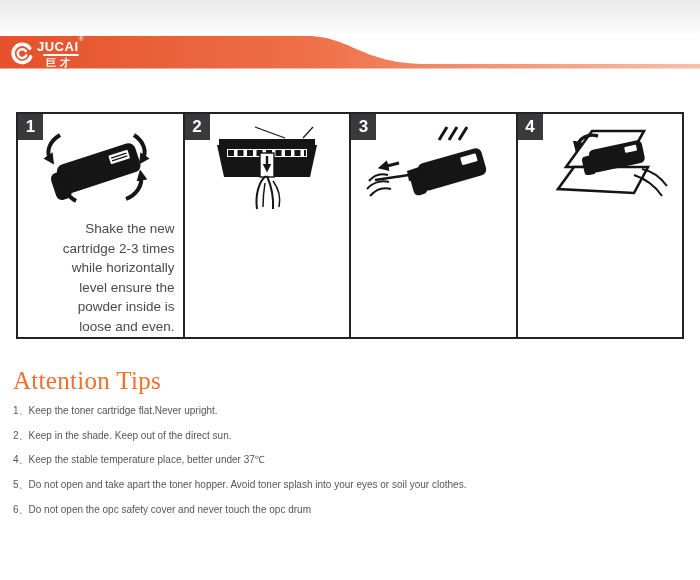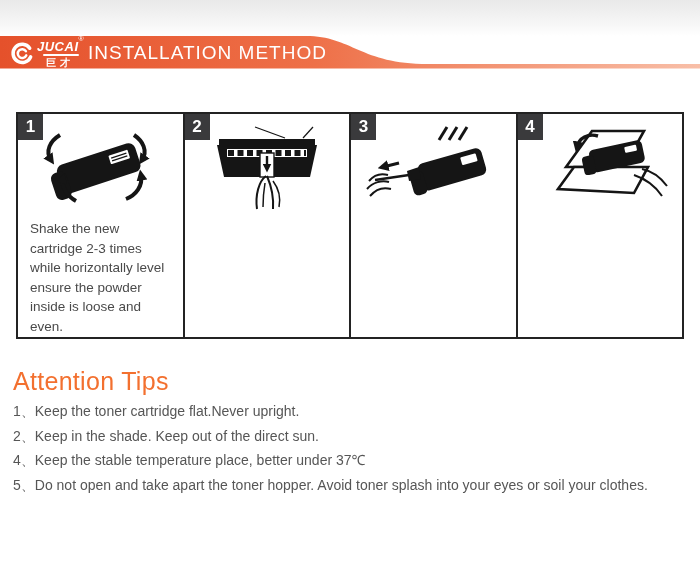--- a/index.html
+++ b/index.html
@@ -9,41 +9,41 @@
   }
   
   .top-fade{position:absolute;top:0;left:0;width:700px;height:36px;
     background:linear-gradient(#e9e9e9 0%,#f7f7f7 70%,#ffffff 100%);}
   
   .banner{position:absolute;top:36px;left:0;width:700px;height:33px;}
   .banner-shape{position:absolute;top:0;left:0;width:700px;height:33px;display:block;}
   .logo{position:absolute;left:10px;top:2px;display:flex;align-items:center;color:#fff;}
   .logo-swirl{width:25px;height:25px;margin-right:2px;flex:0 0 auto;}
   .logo-col{line-height:1;}
-  .logo-brand{font-size:13px;font-weight:bold;letter-spacing:.5px;font-style:italic;}
+  .logo-brand{font-size:13px;font-weight:bold;letter-spacing:.5px;}
   .logo-reg{font-size:7px;vertical-align:top;position:relative;top:-3px;}
   .logo-underline{height:2px;background:#fff;width:36px;margin:0 0 2px 6px;border-radius:1px;}
   .logo-cn{font-size:10px;font-weight:bold;letter-spacing:4px;margin-left:9px;}
   .banner-title{position:absolute;left:88px;top:6px;font-size:19px;letter-spacing:1px;
     color:#ffffff;font-weight:400;white-space:nowrap;}
   
   .steps{position:absolute;top:112px;left:16px;width:668px;height:227px;display:flex;
     border:2px solid #232323;box-sizing:border-box;background:#fff;}
   .step-cell{flex:1 1 0;position:relative;border-left:2px solid #232323;min-width:0;}
   .step-cell:first-child{border-left:none;}
   .badge{position:absolute;top:0;left:0;width:25px;height:26px;background:#3a3a3c;
     color:#fff;font-size:17px;font-weight:bold;display:flex;align-items:center;justify-content:center;}
   .illus{height:94px;margin-top:3px;display:flex;align-items:flex-end;justify-content:center;}
   .illus svg{width:140px;height:88px;display:block;}
-  .step-text{padding:8px 8px 0 12px;font-size:13.5px;line-height:19.5px;color:#4a4a4a;}
+  .step-text{padding:8px 8px 0 24px;font-size:13.5px;line-height:19.5px;color:#4a4a4a;text-align:right;}
   
   .attention-title{position:absolute;left:13px;top:367px;font-size:25px;color:#f3702f;
-    font-weight:400;letter-spacing:.3px;}
+    font-weight:400;letter-spacing:.3px;font-family:Liberation Serif, serif;}
   .tips{position:absolute;left:13px;top:399px;margin:0;padding:0;list-style:none;}
-  .tips li{font-size:14px;line-height:24.7px;color:#565656;white-space:nowrap;}
+  .tips li{font-size:10px;line-height:24.7px;color:#565656;white-space:nowrap;}
   .ink{fill:#151515;}
   .ln{stroke:#151515;fill:none;}
 </style>
 </head>
 <body>
 
 <div class="top-fade"></div>
 
 <div class="banner">
   <svg class="banner-shape" viewBox="0 0 700 33" preserveAspectRatio="none">
@@ -60,21 +60,20 @@
     <svg class="logo-swirl" viewBox="0 0 26 26">
       <path d="M20.5 7.5 A9.5 9.5 0 1 0 21.5 16.5" fill="none" stroke="#ffffff" stroke-width="3.6" stroke-linecap="round"></path>
       <path d="M16.5 10.5 A4.6 4.6 0 1 0 16.9 15" fill="none" stroke="#ffffff" stroke-width="2.6" stroke-linecap="round"></path>
     </svg>
     <div class="logo-col">
       <span class="logo-brand">JUCAI</span><sup class="logo-reg">®</sup>
       <div class="logo-underline"></div>
       <div class="logo-cn">巨才</div>
     </div>
   </div>
-  <div class="banner-title">INSTALLATION METHOD</div>
 </div>
 
 <div class="steps">
 
   <div class="step-cell">
     <div class="badge">1</div>
     <div class="illus">
       <svg viewBox="0 0 140 88">
         <defs>
             <marker id="ah1" markerWidth="11" markerHeight="11" refX="5.5" refY="5.5" orient="auto" markerUnits="userSpaceOnUse">
@@ -174,13 +173,14 @@
 
 </div>
 
 <div class="attention-title">Attention Tips</div>
 
 <ol class="tips">
   <li>1、Keep the toner cartridge flat.Never upright.</li>
   <li>2、Keep in the shade. Keep out of the direct sun.</li>
   <li>4、Keep the stable temperature place, better under 37℃</li>
   <li>5、Do not open and take apart the toner hopper. Avoid toner splash into your eyes or soil your clothes.</li>
+  <li>6、Do not open the opc safety cover and never touch the opc drum</li>
 </ol>
 
 </body></html>

